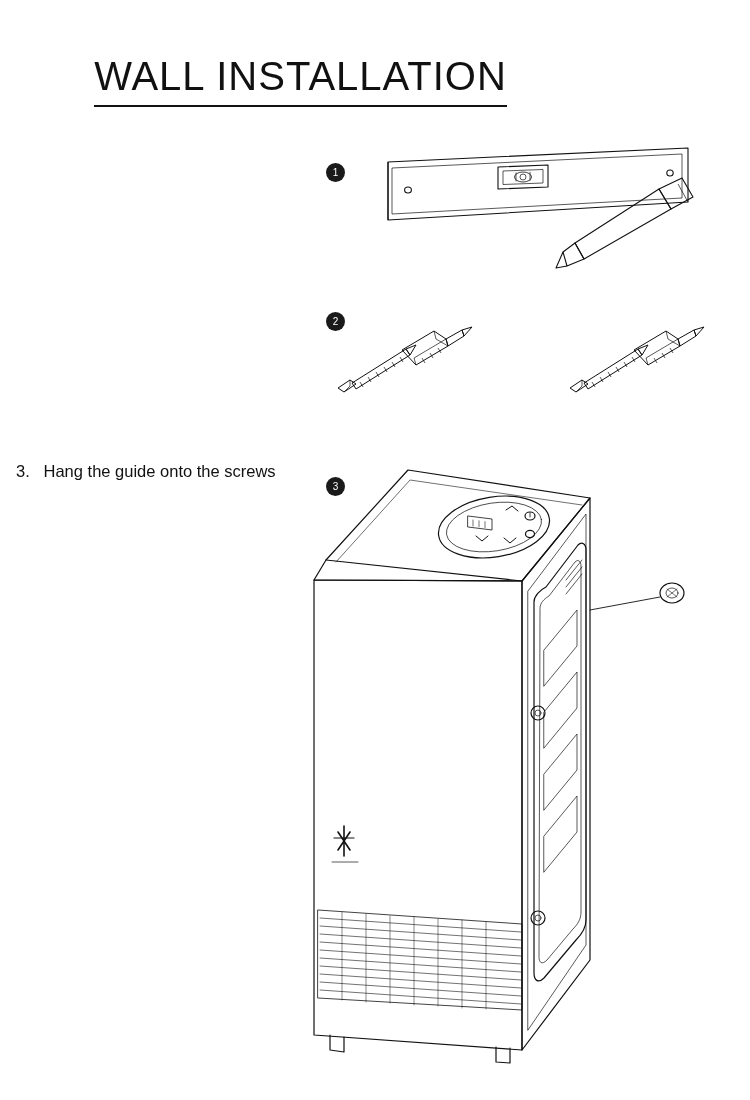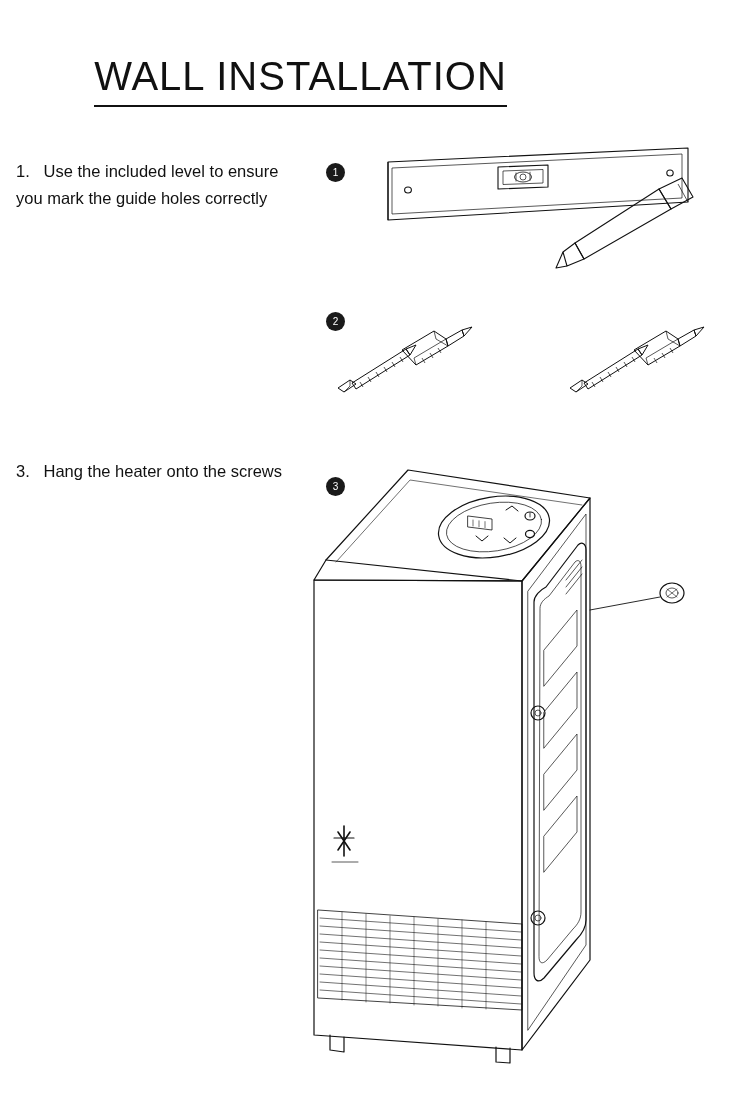--- a/index.html
+++ b/index.html
@@ -78,24 +78,20 @@
 </style>
 </head>
 <body>
 
 <div class="page">
 
   <div class="title-wrap">
     <div class="title">WALL INSTALLATION</div>
   </div>
 
-  <div class="step-text" id="step1-text">
-    <span>1.</span>
-    &nbsp;&nbsp;<span>Use the included level to ensure you mark the guide holes correctly</span>
-  </div>
   <div class="badge" id="badge1">1</div>
 
   <div class="illus" id="illus1">
     <svg width="340" height="150" viewBox="0 0 340 150" fill="none" stroke="#111" stroke-width="1.1" stroke-linejoin="round">
 
       <g>
         <path d="M18 22 L318 8 L318 62 L18 80 Z"></path>
         <path d="M18 22 L18 80"></path>
         <path d="M22 28 L22 74 L312 58 L312 14 Z" stroke-width="0.7"></path>
 
@@ -160,21 +156,21 @@
         <path d="M318 47 L316 40 L348 21" stroke-width="0.7"></path>
         <path d="M324 40 L327 45 M332 35 L335 40 M340 30 L343 35" stroke-width="0.7"></path>
         <path d="M348 21 L364 12 L366 18 L350 28 Z"></path>
         <path d="M364 12 L374 9 L366 18 Z"></path>
       </g>
     </svg>
   </div>
 
   <div class="step-text" id="step3-text">
     <span>3.</span>
-    &nbsp;&nbsp;<span>Hang the heater onto the screws</span>
+    &nbsp;&nbsp;<span>Hang the guide onto the screws</span>
   </div>
   <div class="badge" id="badge3">3</div>
 
   <div class="illus" id="illus3">
     <svg width="440" height="645" viewBox="0 0 440 645" fill="none" stroke="#111" stroke-width="1.2" stroke-linejoin="round" stroke-linecap="round">
 
       <g>
 
         <path d="M36 110 L118 20 L300 48 L232 131 Z"></path>
 

